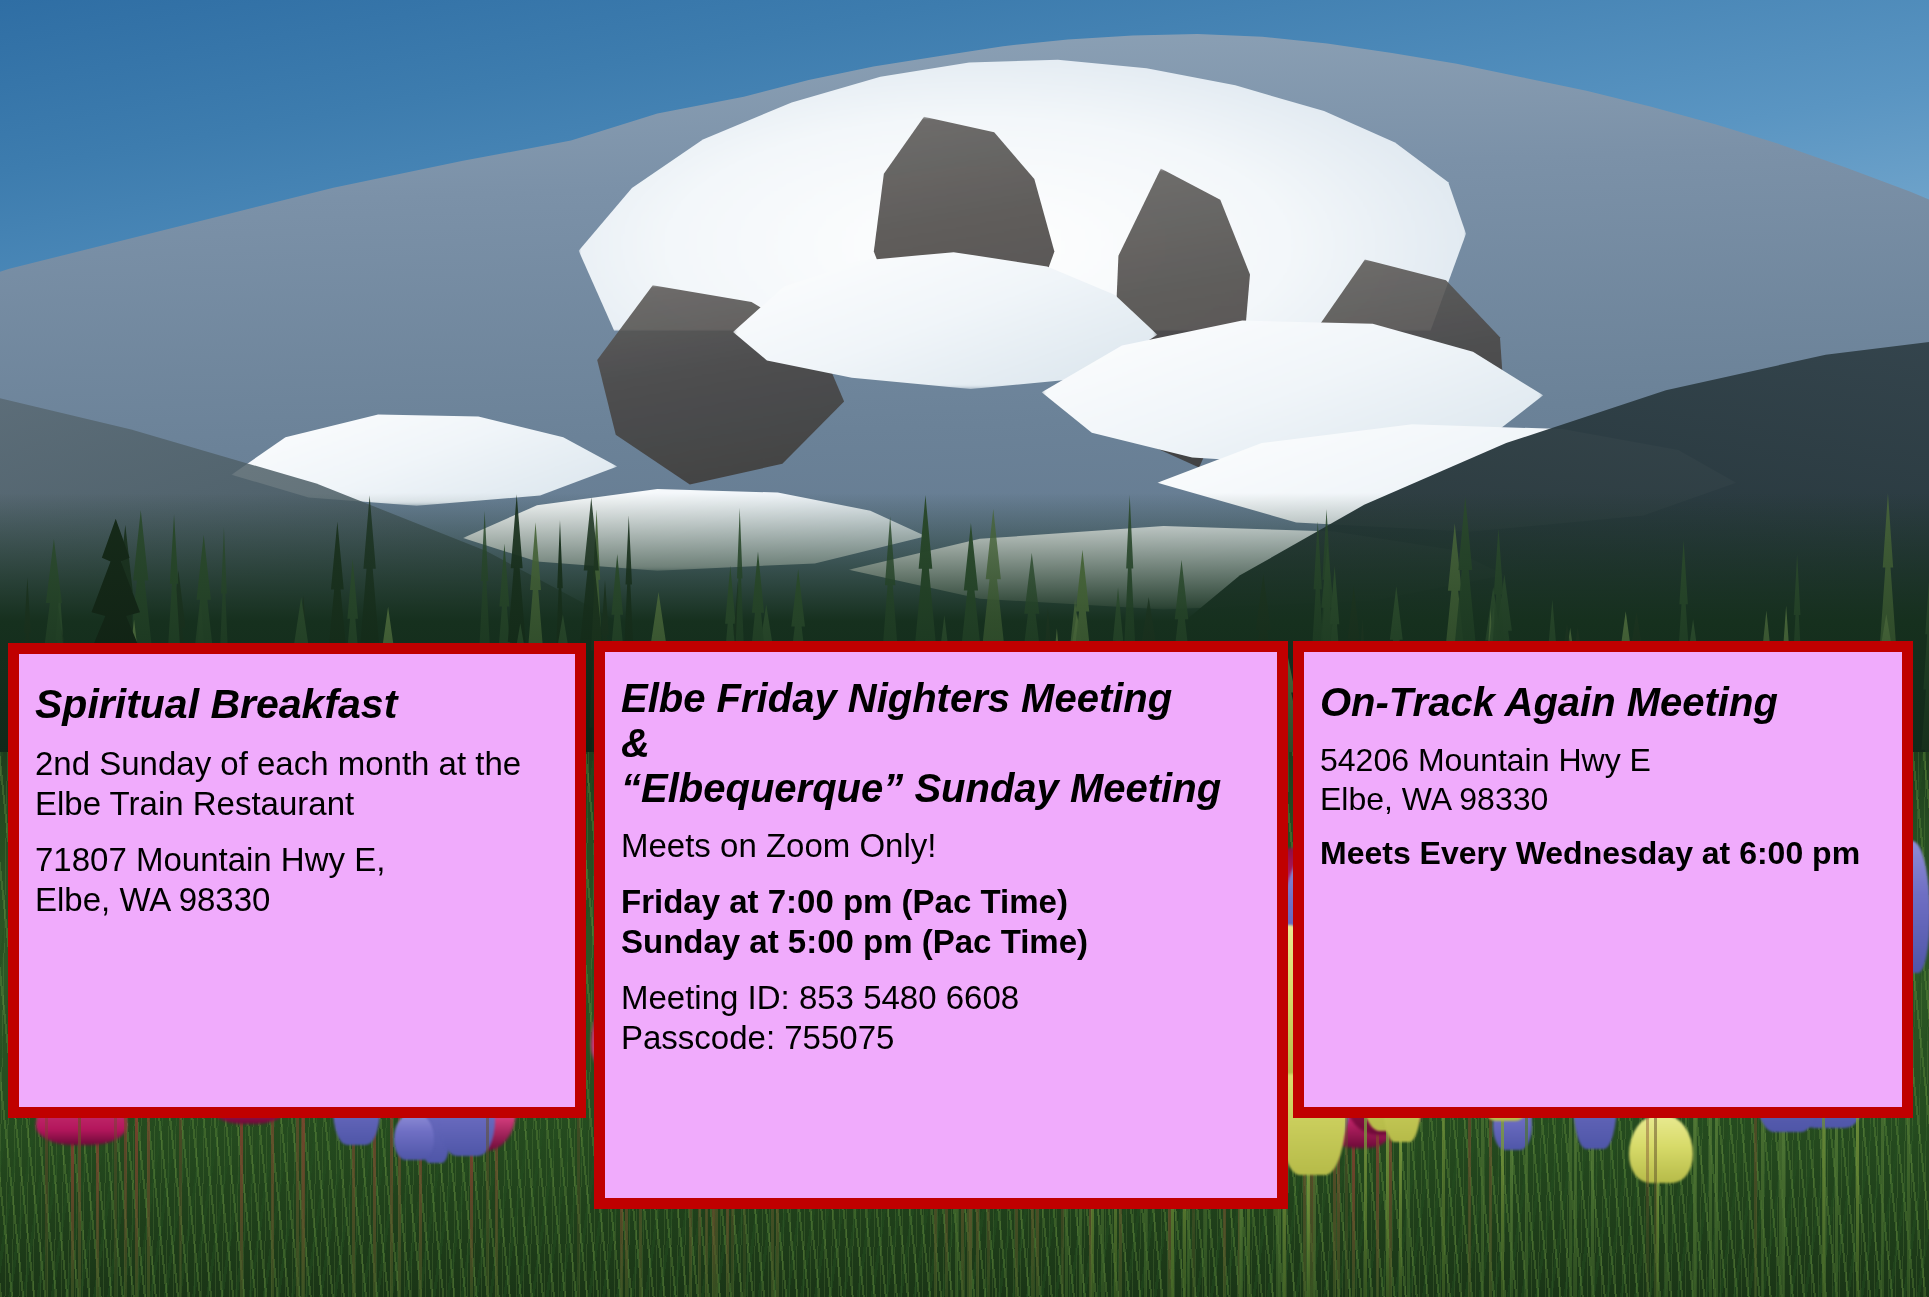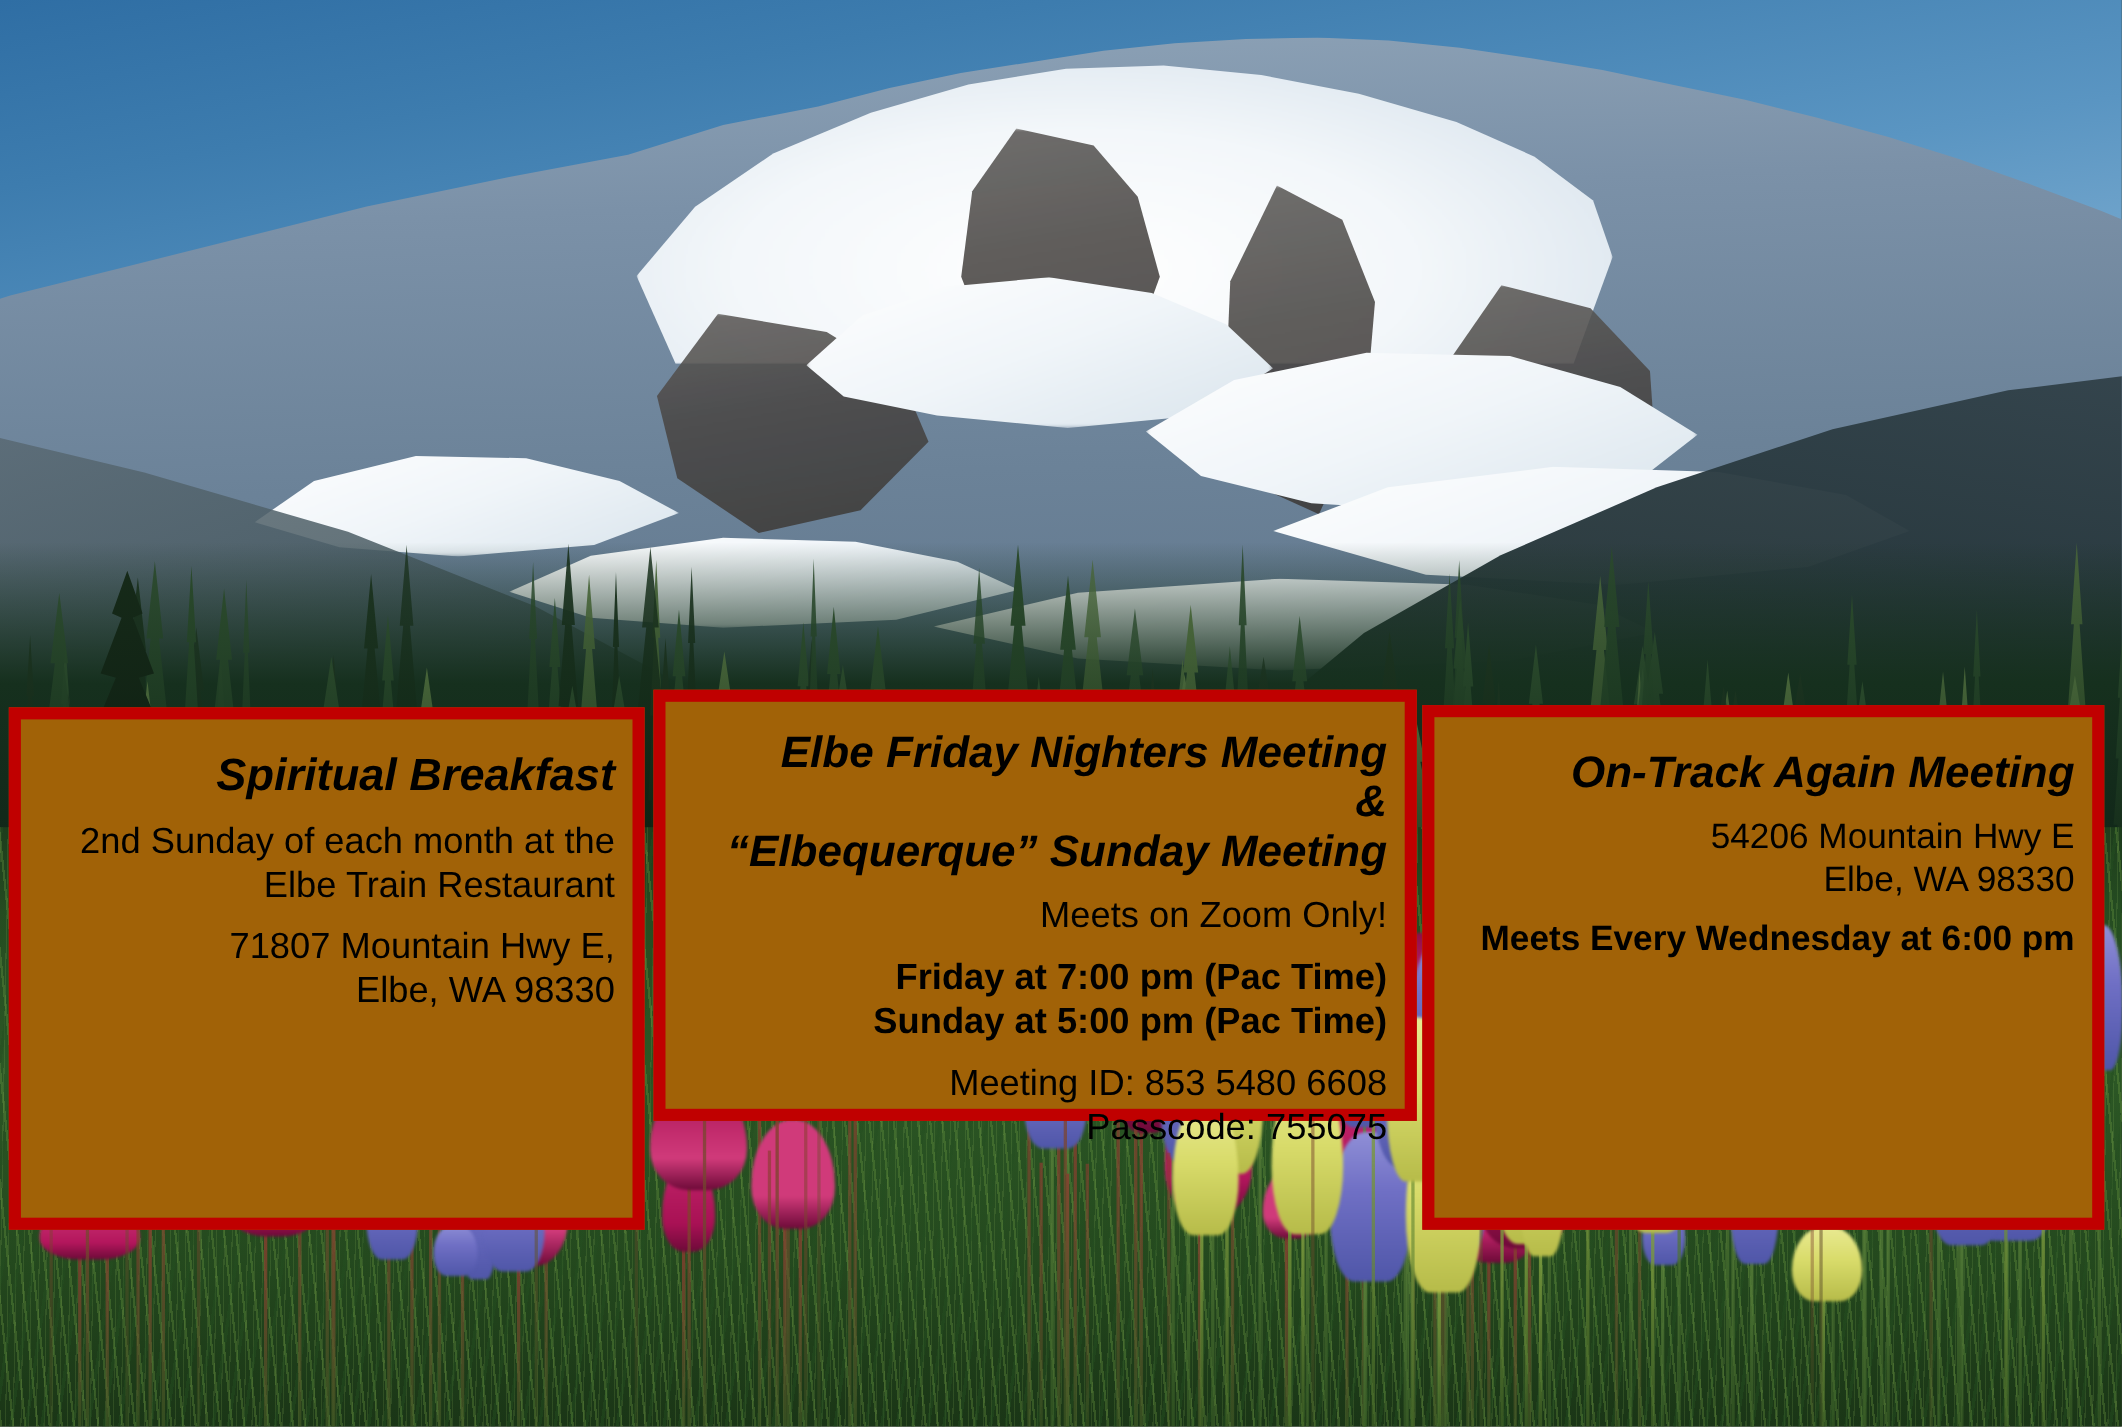--- a/index.html
+++ b/index.html
@@ -203,24 +203,24 @@
   .yellowspike {
     position: absolute;
     border-radius: 44% 44% 32% 32% / 58% 58% 42% 42%;
     background: linear-gradient(180deg, #e9ea92 0%, #d8db6a 45%, #b6bb49 100%);
     filter: blur(1.3px);
   }
 
   
   .panel {
     position: absolute;
-    background: #a16207;
+    background: #f0abfc;
     border: 11px solid #C00000;
     box-sizing: border-box;
-    text-align: right;
+    text-align: left;
     color: #000000;
     padding: 14px 16px 10px;
   }
   .p-title {
     font-weight: bold;
     font-style: italic;
     font-stretch: condensed;
     font-size: 40px;
     line-height: 1.12;
     margin: 14px 0 4px;
@@ -231,21 +231,21 @@
     line-height: 1.21;
     margin: 16px 0 0;
     white-space: pre-line;
     font-stretch: condensed;
   }
   .p-block.ital {
     font-weight: bold;
   }
 
   #panel1 { left: 8px;    top: 643px; width: 578px;  height: 475px; }
-  #panel2 { left: 594px;  top: 627px; width: 694px;  height: 392px; }
+  #panel2 { left: 594px;  top: 641px; width: 694px;  height: 568px; }
   #panel3 { left: 1293px; top: 641px; width: 620px;  height: 477px; }
 
   #panel1 .p-title { font-size: 41px; }
   #panel2 .p-title { font-size: 40px; margin-top: 10px; }
   #panel3 .p-title { font-size: 40px; }
 
   #panel2 .p-block { font-size: 33px; }
   #panel3 .p-block { font-size: 32px; }
 </style>
 </head>

